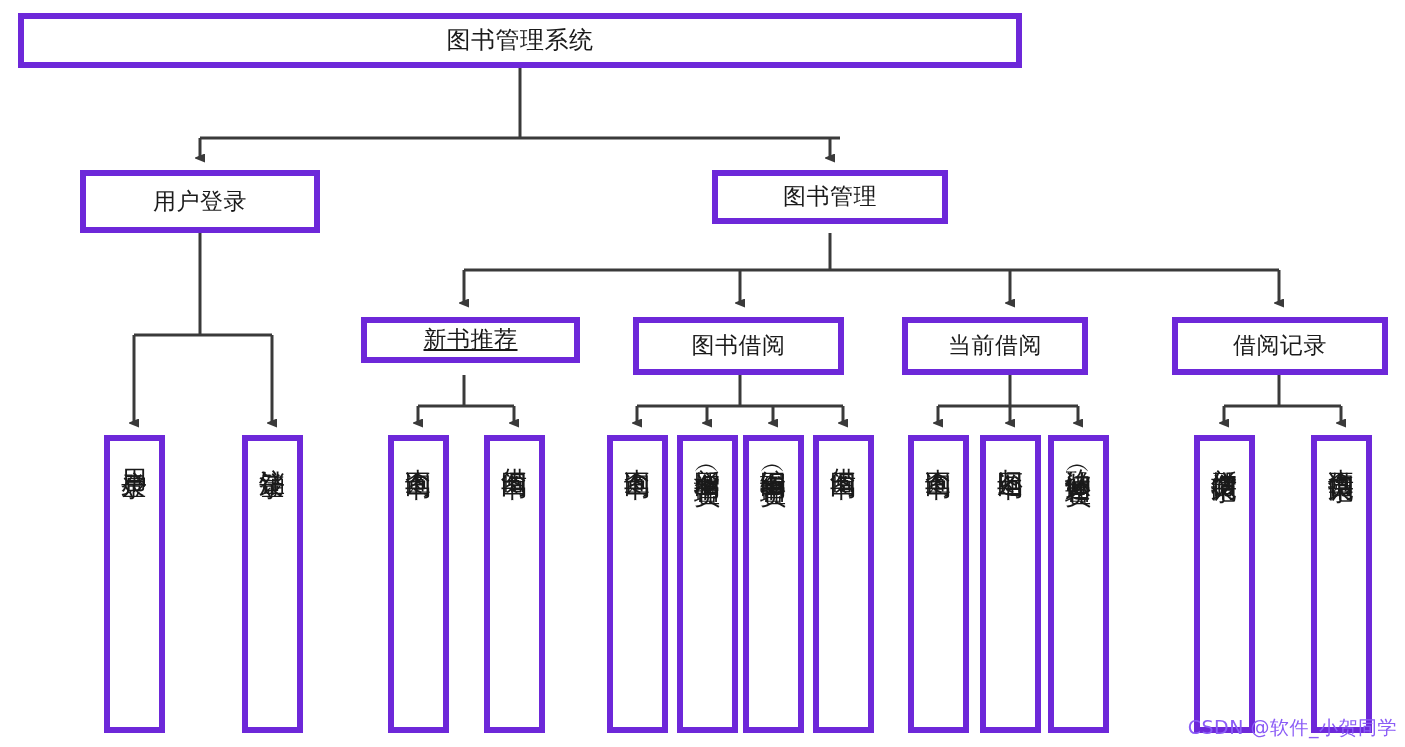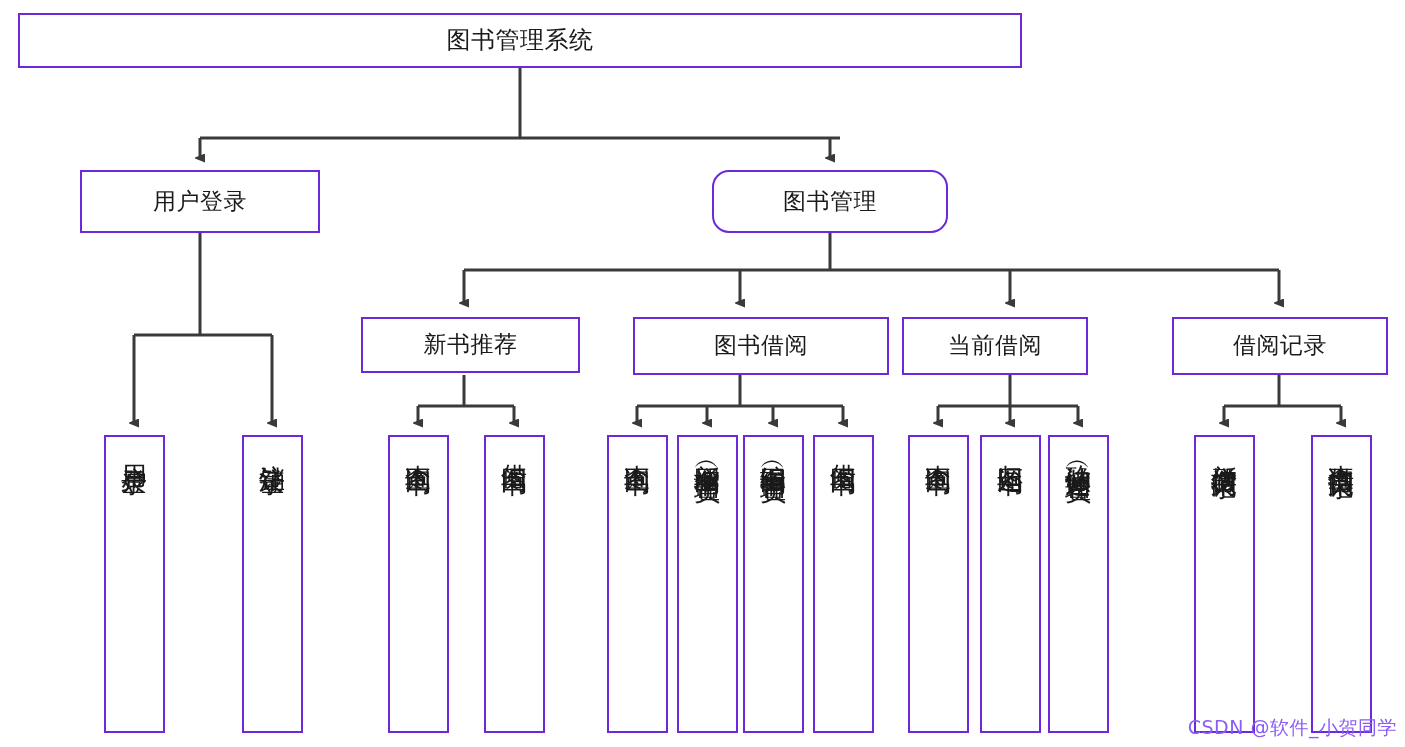--- a/index.html
+++ b/index.html
@@ -14,21 +14,21 @@
   }
   #edges{
     position:absolute;
     left:0;top:0;
     width:1405px;height:747px;
     pointer-events:none;
   }
   .node{
     position:absolute;
     box-sizing:border-box;
-    border:2px solid #6d28d9;
+    border:6px solid #6d28d9;
     background:#ffffff;
     display:flex;
     align-items:center;
     justify-content:center;
     color:#1a1a1a;
   }
   .node .label{
     display:block;
     text-align:center;
     line-height:1.18;
@@ -120,28 +120,28 @@
     </g>
   </svg>
 
   <div class="node h root" style="left:18px;top:13px;width:1004px;height:55px;">
     <span class="label">图书管理系统</span>
   </div>
 
   <div class="node h" style="left:80px;top:170px;width:240px;height:63px;">
     <span class="label">用户登录</span>
   </div>
-  <div class="node h" style="left:712px;top:170px;width:236px;height:63px;border-radius:17px;">
+  <div class="node h" style="left:712px;top:170px;width:236px;height:54px;">
     <span class="label">图书管理</span>
   </div>
 
-  <div class="node h" style="left:361px;top:317px;width:219px;height:56px;">
+  <div class="node h" style="left:361px;top:317px;width:219px;height:46px;text-decoration:underline;">
     <span class="label">新书推荐</span>
   </div>
-  <div class="node h" style="left:633px;top:317px;width:256px;height:58px;">
+  <div class="node h" style="left:633px;top:317px;width:211px;height:58px;">
     <span class="label">图书借阅</span>
   </div>
   <div class="node h" style="left:902px;top:317px;width:186px;height:58px;">
     <span class="label">当前借阅</span>
   </div>
   <div class="node h" style="left:1172px;top:317px;width:216px;height:58px;">
     <span class="label">借阅记录</span>
   </div>
 
   <div class="node v" style="left:104px;top:435px;width:61px;height:298px;">

